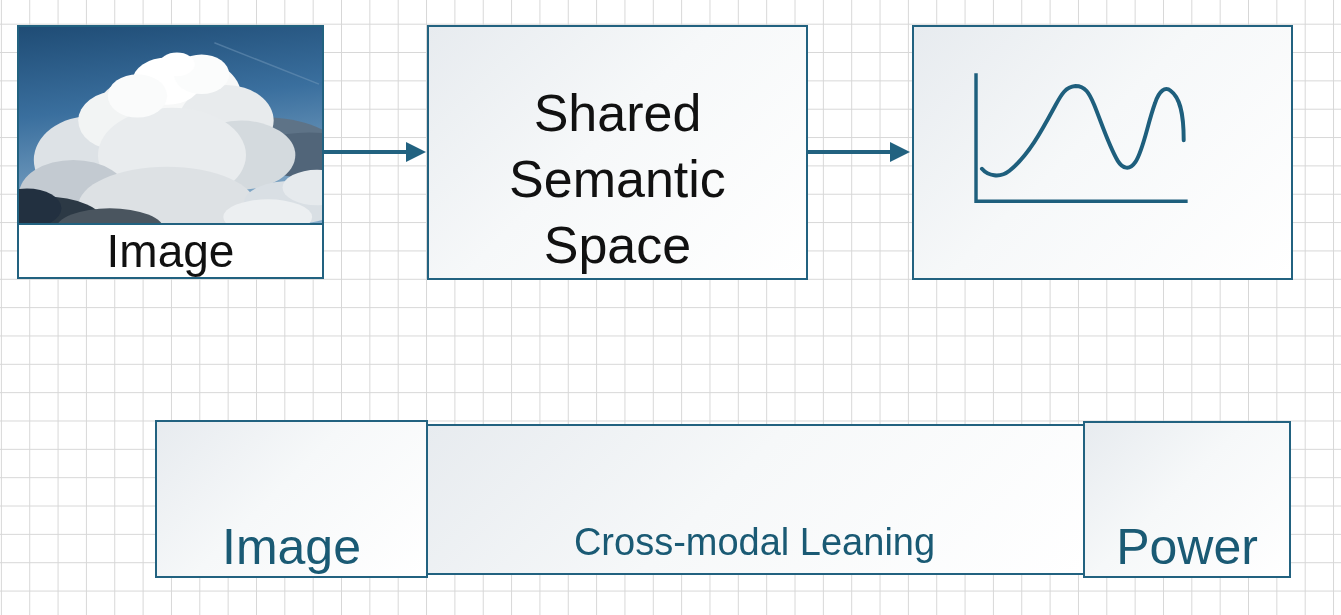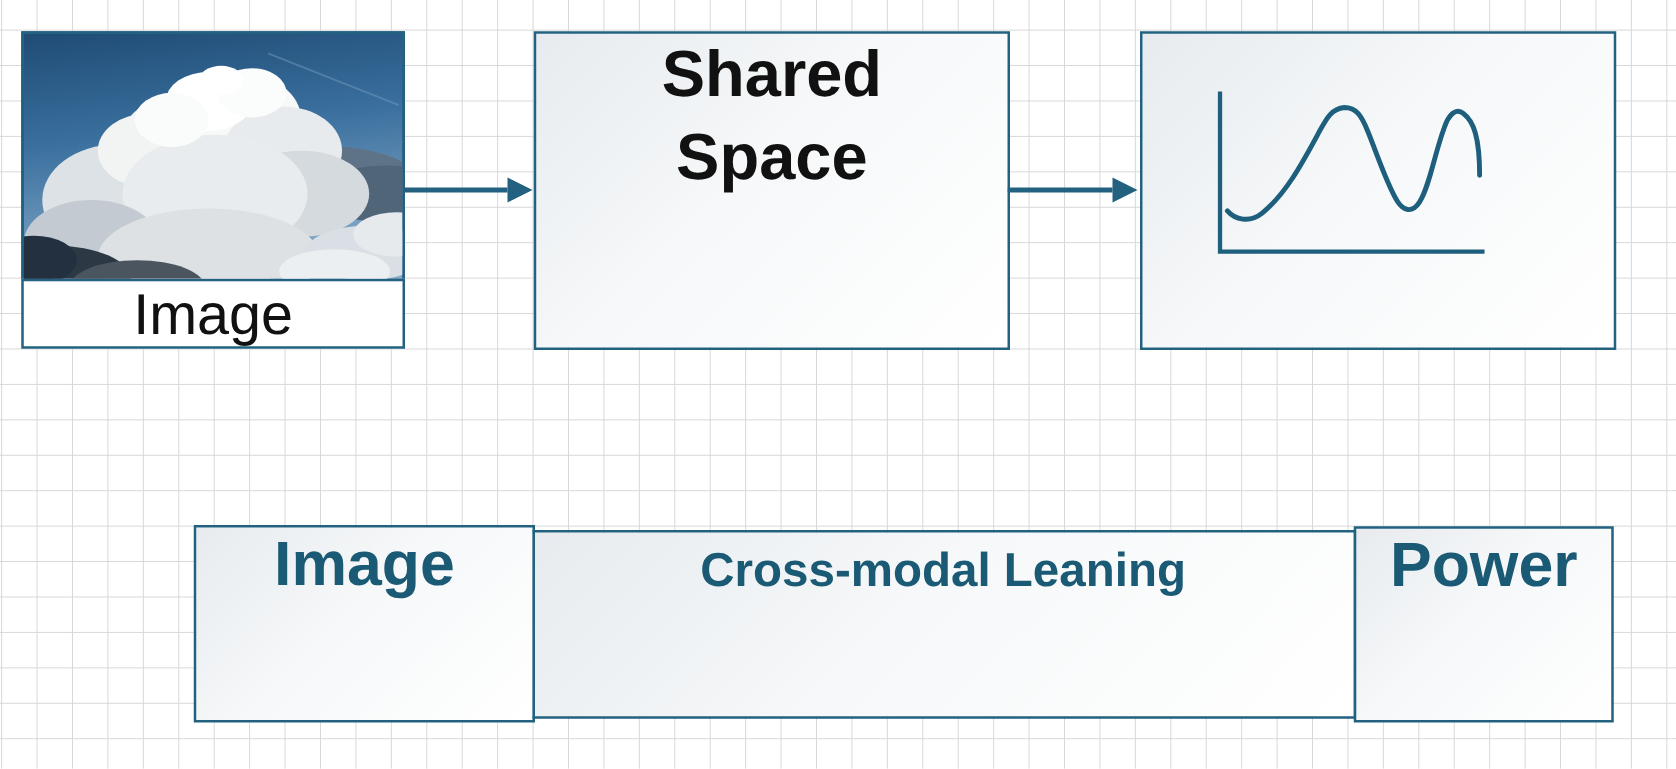--- a/index.html
+++ b/index.html
@@ -15,23 +15,22 @@
       linear-gradient(to right, #d7d7d7 1px, transparent 1px),
       linear-gradient(to bottom, #d7d7d7 1px, transparent 1px);
     background-size:28.35px 28.35px;
     background-position:0.9px 23.7px;
   }
 
   .shape{
     position:absolute;
     border:2px solid #226280;
     background:linear-gradient(135deg,#e7ebef 0%,#f6f8f9 45%,#ffffff 100%);
-    display:flex; align-items:flex-start; justify-content:center;
+    display:flex; align-items:flex-end; justify-content:center;
     text-align:center;
-    font-weight:bold;
   }
 
   
   .photo-card{position:absolute; left:17px; top:25px; width:307px; z-index:3;}
   .photo{
     width:307px; height:200px;
     border:2px solid #226280;
     overflow:hidden; background:#2d5f8a;
   }
   .photo svg{display:block; width:100%; height:100%;}
@@ -117,20 +116,21 @@
   <div class="arrow arrow-1">
     <svg viewBox="0 0 104 28">
       <line x1="0" y1="14" x2="84" y2="14" stroke="#226280" stroke-width="4"></line>
       <polygon points="84,4 104,14 84,24" fill="#226280"></polygon>
     </svg>
   </div>
 
   <div class="shape shared-box">
     <div>
       <span class="line">Shared</span>
+      <span class="line">Semantic</span>
       <span class="line">Space</span>
     </div>
   </div>
 
   <div class="arrow arrow-2">
     <svg viewBox="0 0 104 28">
       <line x1="0" y1="14" x2="84" y2="14" stroke="#226280" stroke-width="4"></line>
       <polygon points="84,4 104,14 84,24" fill="#226280"></polygon>
     </svg>
   </div>

